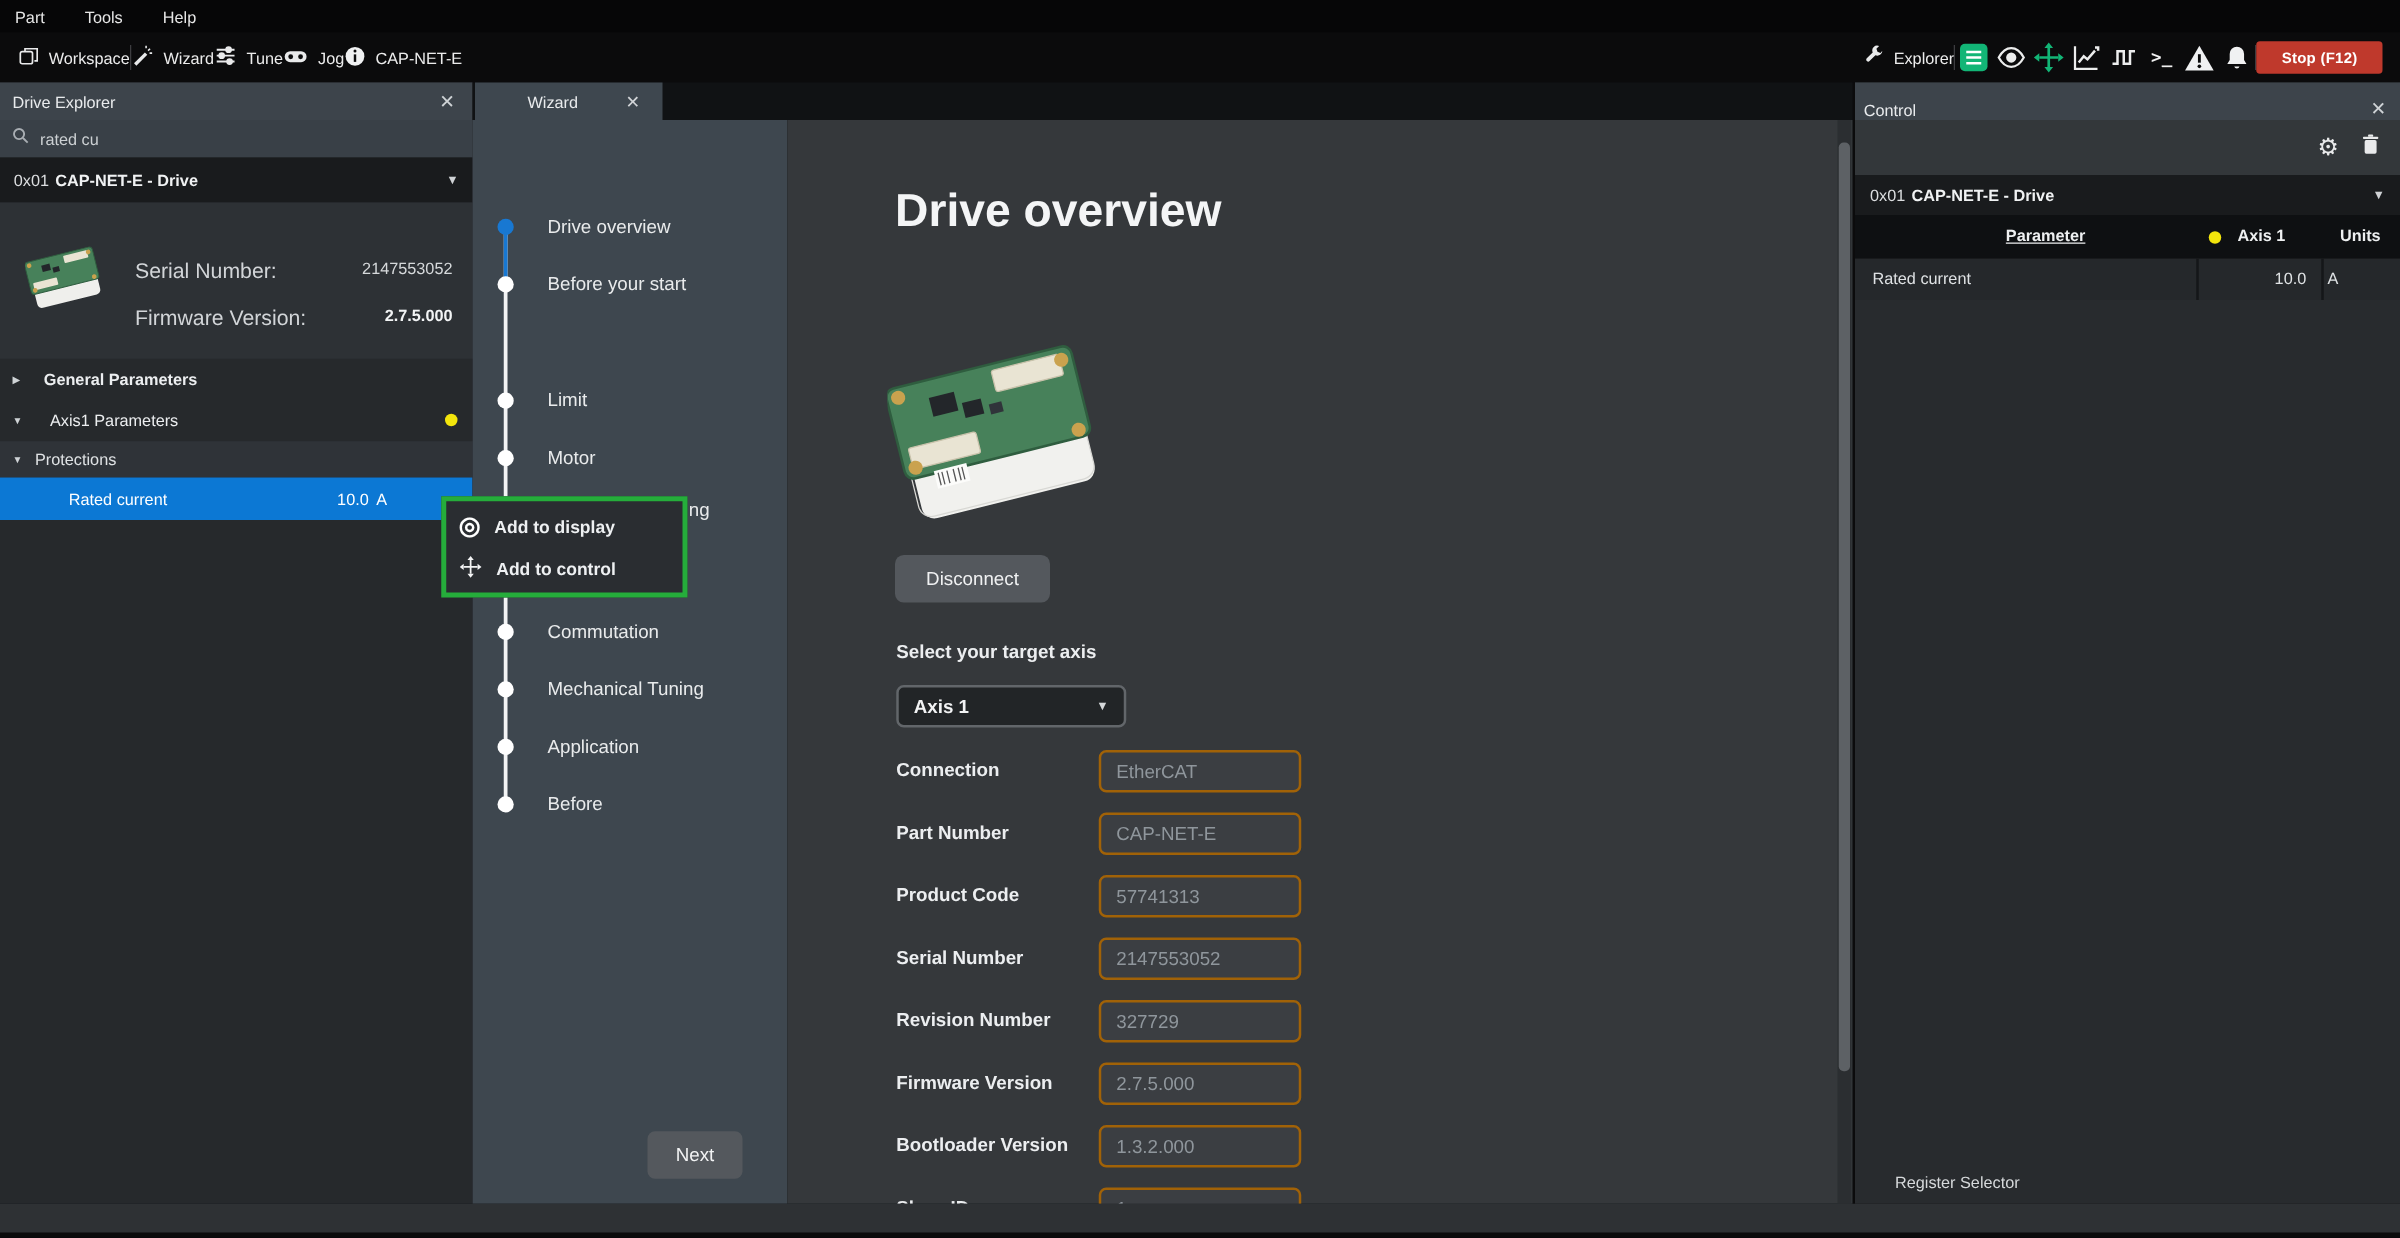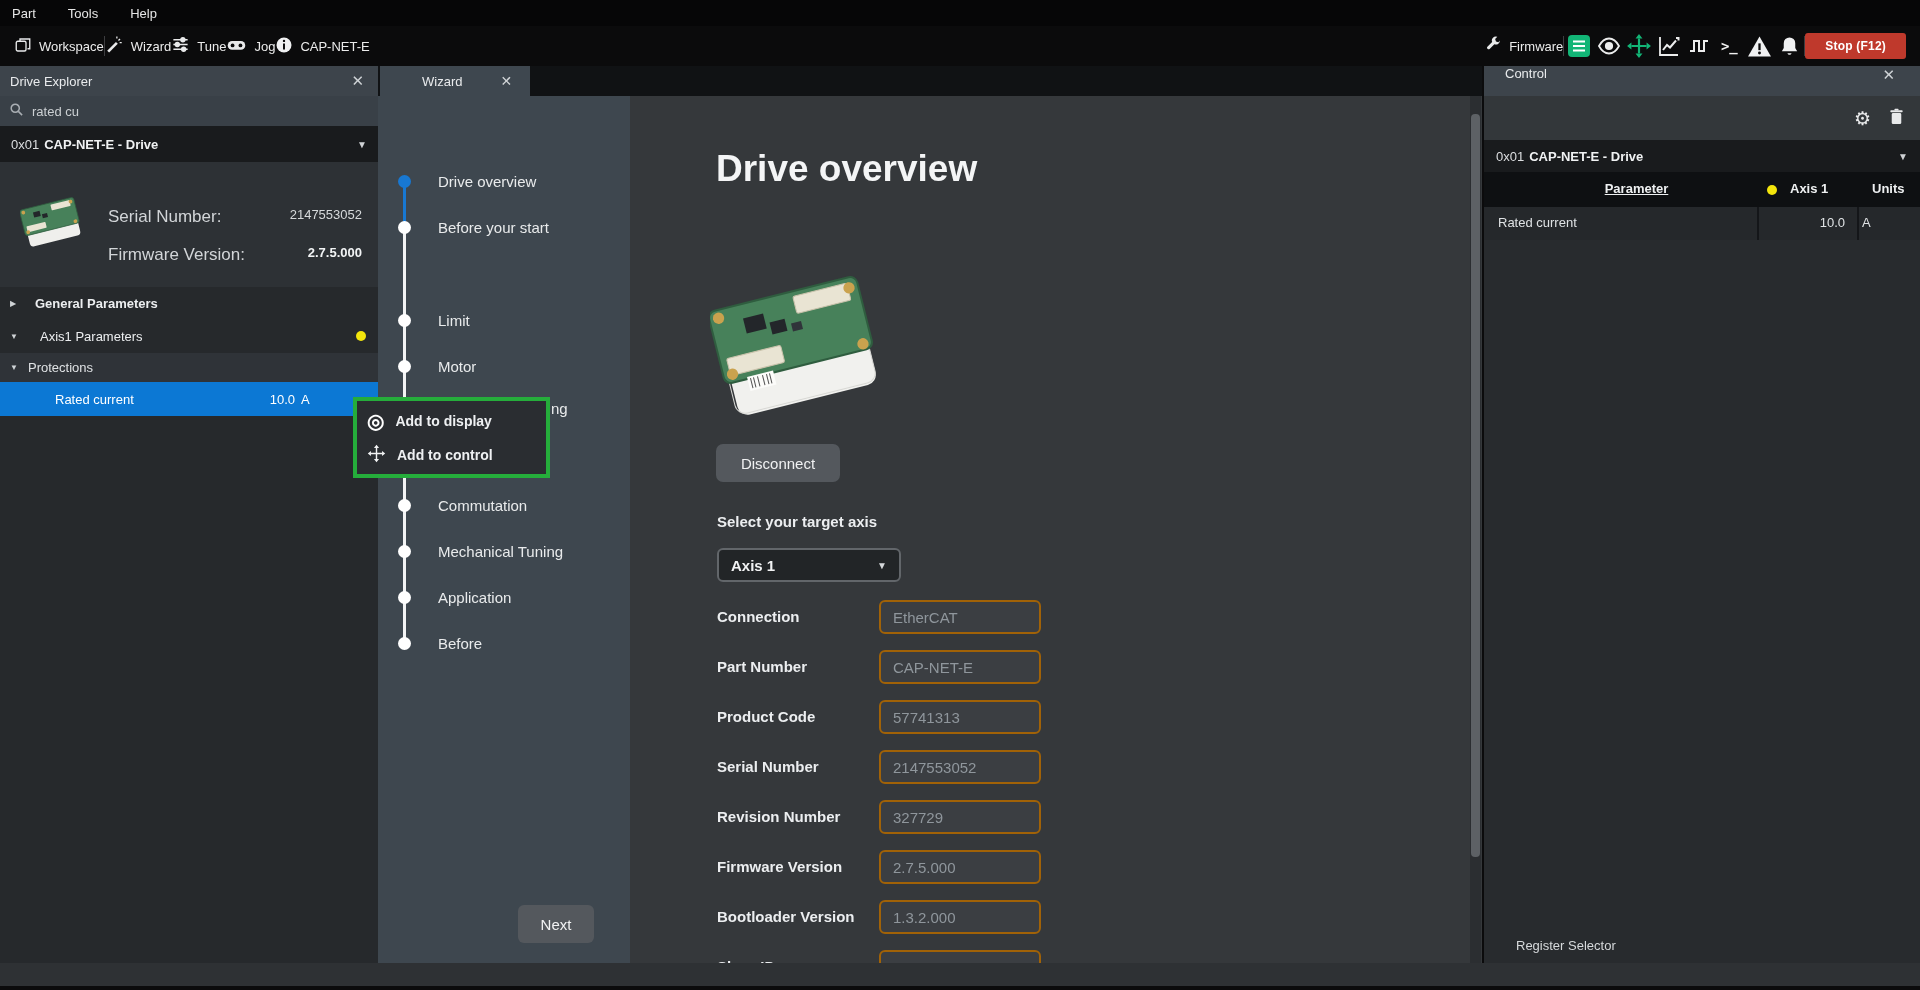--- a/index.html
+++ b/index.html
@@ -81,21 +81,21 @@
   .form-input { position:absolute; left:249px; width:162px; height:34px; background:#3b3e42;
                 border:2px solid #a16207; border-radius:6px; display:flex; align-items:center; padding:0 12px;
                 font-size:15px; color:#8f969c; }
 
   
   .scroll-track { position:absolute; left:1470px; top:96px; width:11px; height:867px; background:#2b2e31; }
   .scroll-thumb { position:absolute; left:1471px; top:114px; width:9px; height:743px; background:#5d6165; border-radius:4px; }
 
   
   .right-panel { position:absolute; left:1484px; top:66px; width:436px; height:897px; background:#282b2e; }
-  .rp-header { height:30px; background:#3d444b; display:flex; align-items:flex-start; padding:0 21px; font-size:13px; color:#e9ebed; }
+  .rp-header { height:30px; background:#3d444b; display:flex; align-items:flex-end; padding:0 7px; font-size:13px; color:#e9ebed; }
   .rp-tools { height:44px; background:#33373a; display:flex; align-items:center; justify-content:flex-end;
               gap:18px; padding-right:16px; }
   .rp-device { height:32px; background:#191b1d; display:flex; align-items:center; padding:0 12px; font-size:13px; color:#dcdee0; }
   .rp-thead { height:35px; background:#0e1012; position:relative; font-size:13px; font-weight:bold; color:#eef0f1; }
   .th-param { position:absolute; left:16px; top:9px; width:273px; text-align:center;text-decoration:underline; }
   .th-dot { position:absolute; left:283px; top:13px; width:10px; height:10px; border-radius:50%; background:#f3e50c; }
   .th-axis { position:absolute; left:306px; top:9px; }
   .th-units { position:absolute; left:388px; top:9px; }
   .rp-row { height:33px; background:#25282b; position:relative; font-size:13px; color:#dfe2e4; }
   .rp-row .cell-div { position:absolute; top:0; width:2px; height:33px; background:#141619; }
@@ -172,21 +172,21 @@
           </svg></span>
         <span>CAP-NET-E</span>
       </div>
     </div>
     <div class="tb-right">
       <div class="tb-item">
         <span>
           <svg width="17" height="17" viewBox="0 0 24 24" fill="#e9eaeb">
             <path d="M21 6.5 a5.5 5.5 0 0 1 -7.8 5 L6.5 18.2 a2.2 2.2 0 0 1 -3.1 -3.1 L10.1 8.4 a5.5 5.5 0 0 1 7.3 -7.2 l-3.1 3.1 1.2 3.4 3.4 1.2 z"></path>
           </svg></span>
-        <span>Firmware</span>
+        <span>Explorer</span>
       </div>
       <div class="tb-sep"></div>
       <div class="icon-btn">
         <svg width="24" height="24" viewBox="0 0 24 24">
           <rect x="1" y="1" width="22" height="22" rx="4" fill="#12b576"></rect>
           <path d="M6 7.5 h12 M6 12 h12 M6 16.5 h12" stroke="#fff" stroke-width="2"></path>
         </svg>
         </div>
       <div class="icon-btn">
         <svg width="24" height="24" viewBox="0 0 24 24" fill="none" stroke="#eceded" stroke-width="1.8">

